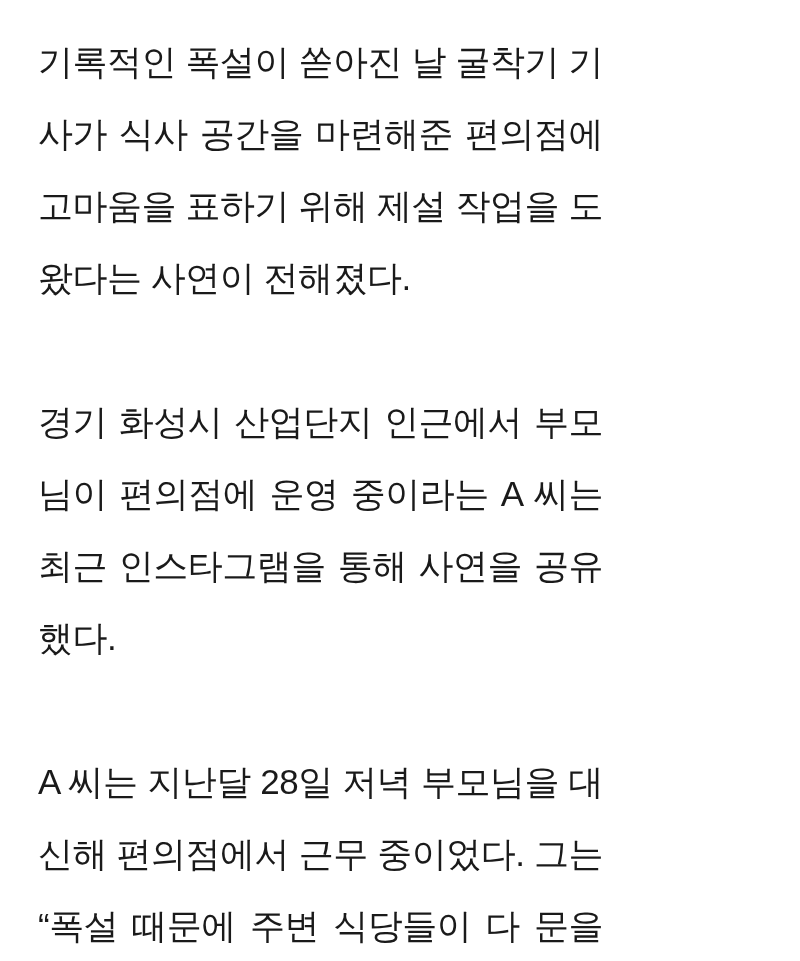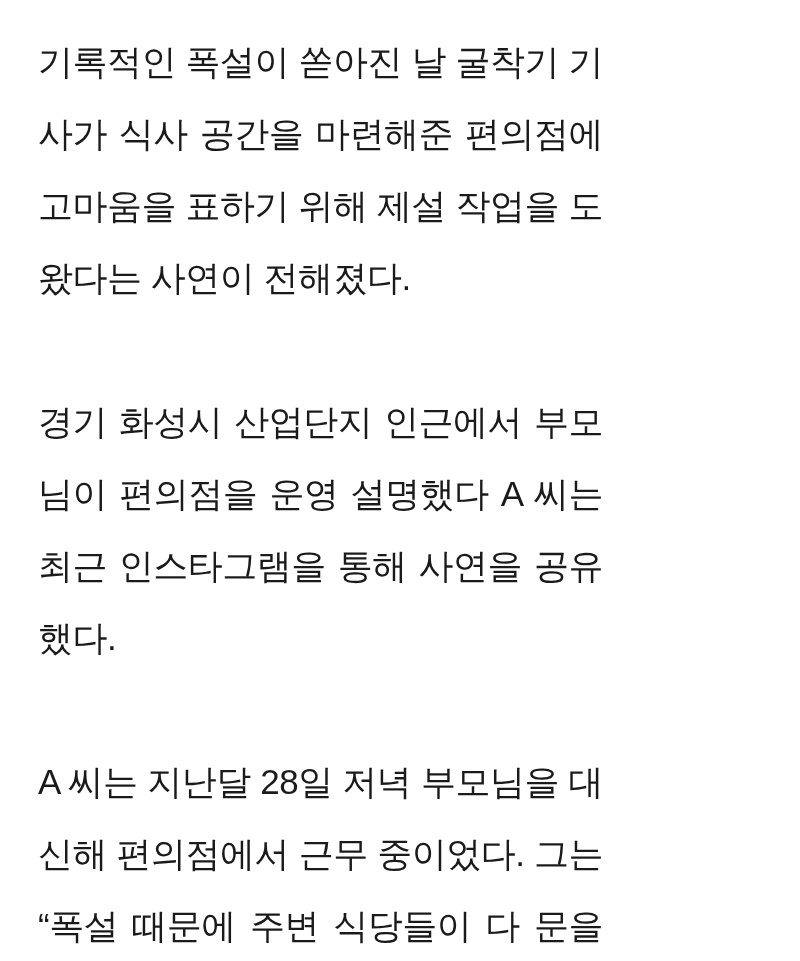--- a/index.html
+++ b/index.html
@@ -31,15 +31,15 @@
   }
   .article-body p:last-child {
     margin-bottom: 0;
   }
 </style>
 </head>
 <body>
 
 <main class="article-body">
   <p>기록적인 폭설이 쏟아진 날 굴착기 기사가 식사 공간을 마련해준 편의점에 고마움을 표하기 위해 제설 작업을 도왔다는 사연이 전해졌다.</p>
-  <p>경기 화성시 산업단지 인근에서 부모님이 편의점을 운영 설명했다 A 씨는 최근 인스타그램을 통해 사연을 공유했다.</p>
+  <p>경기 화성시 산업단지 인근에서 부모님이 편의점에 운영 중이라는 A 씨는 최근 인스타그램을 통해 사연을 공유했다.</p>
   <p>A 씨는 지난달 28일 저녁 부모님을 대신해 편의점에서 근무 중이었다. 그는 “폭설 때문에 주변 식당들이 다 문을 닫았고, 우리 편의점도 겨우 문만 열어둔 상황”이라고 편의점을.</p>
 </main>
 
 </body></html>

